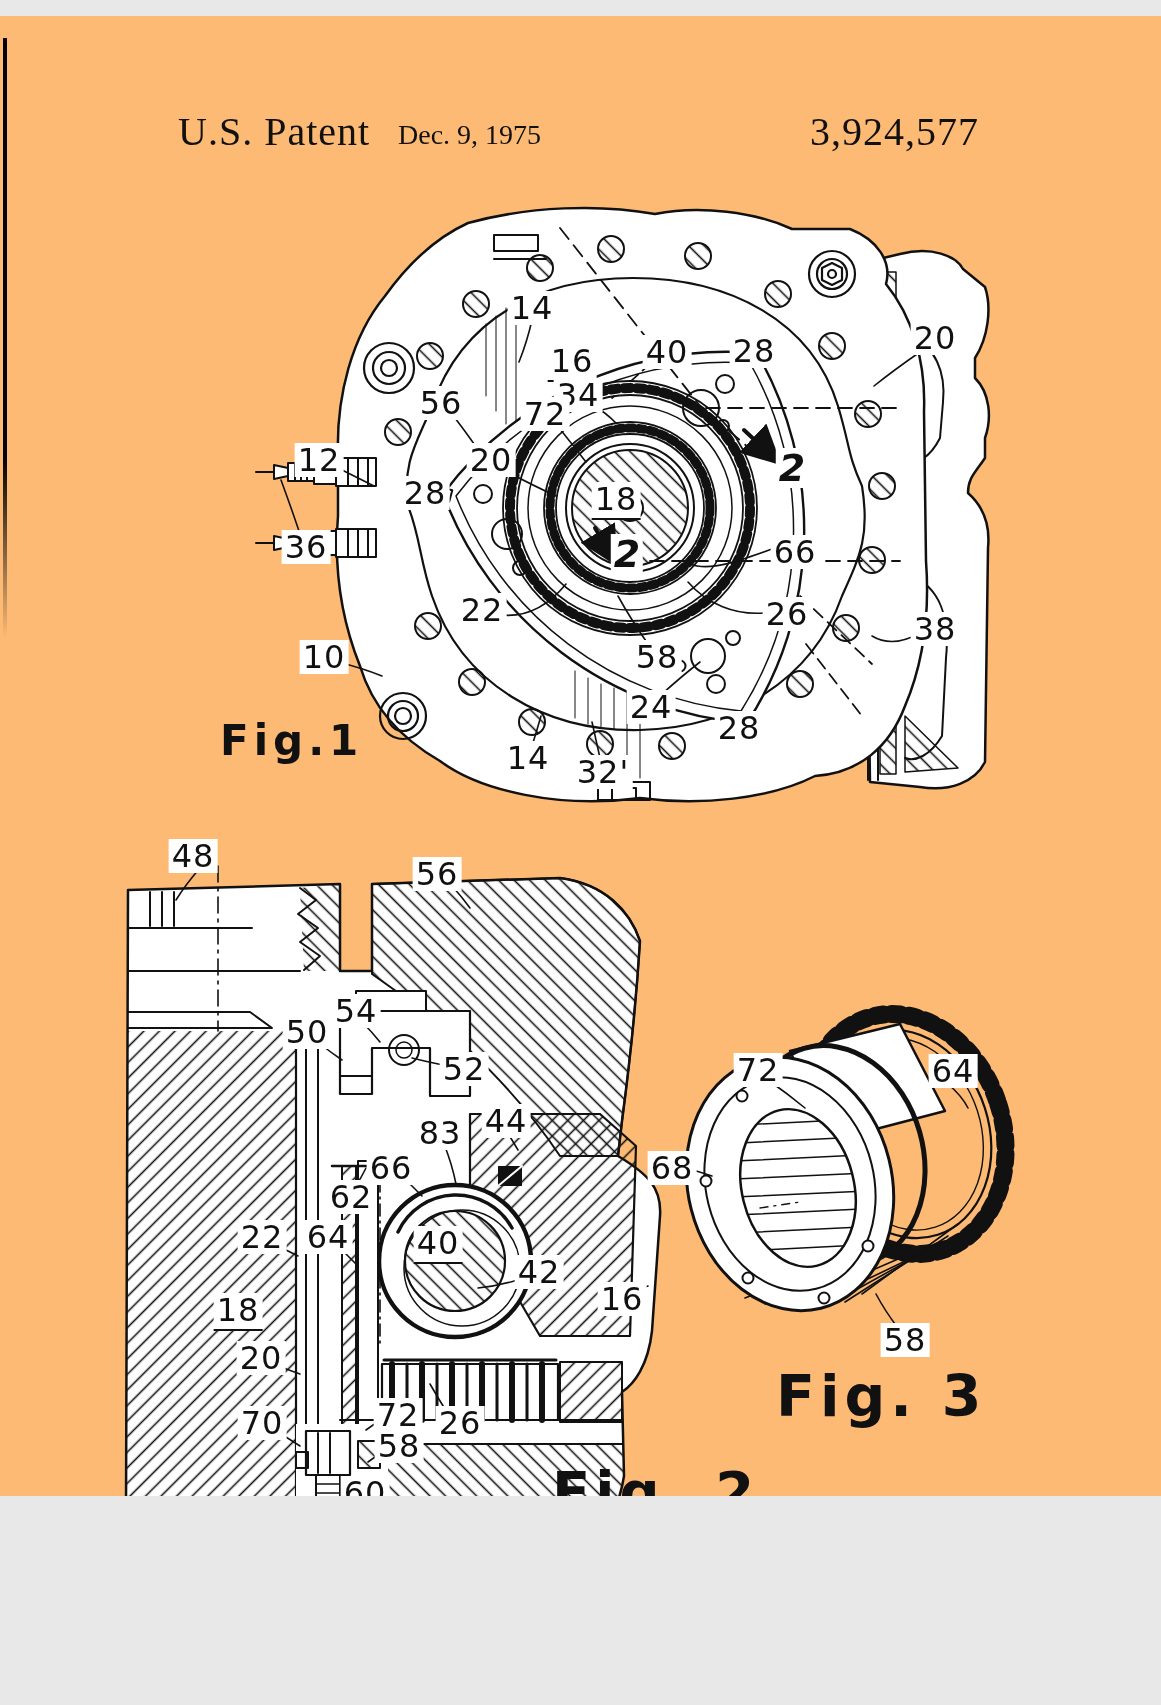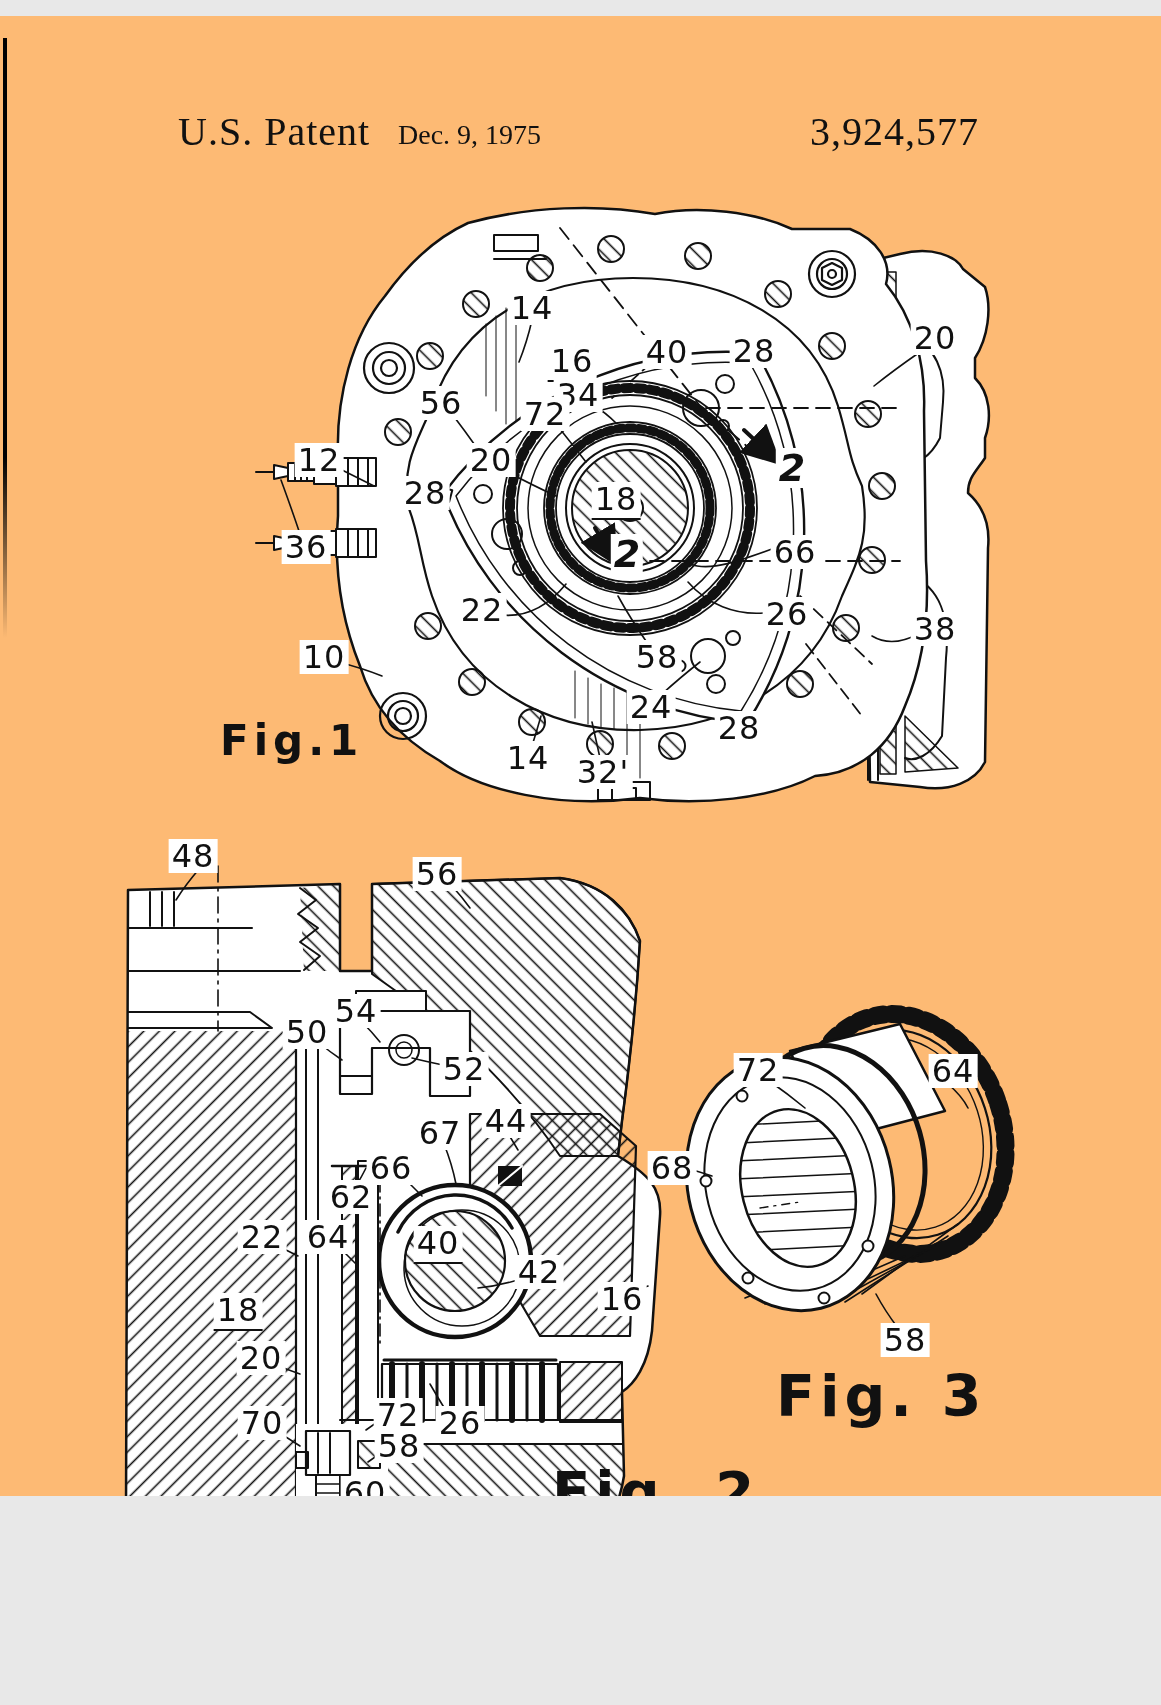--- a/index.html
+++ b/index.html
@@ -455,21 +455,21 @@
   <span class="ref" style="left:528px;top:742px">14</span>
   <span class="ref" style="left:603px;top:756px">32'</span>
   <span class="ref" style="left:935px;top:613px">38</span>
   <span class="ref sec" style="left:792px;top:452px">2</span>
 
   <span class="ref" style="left:193px;top:840px">48</span>
   <span class="ref" style="left:437px;top:858px">56</span>
   <span class="ref" style="left:356px;top:995px">54</span>
   <span class="ref" style="left:307px;top:1016px">50</span>
   <span class="ref" style="left:464px;top:1053px">52</span>
-  <span class="ref" style="left:440px;top:1117px">67</span>
+  <span class="ref" style="left:440px;top:1117px">83</span>
   <span class="ref" style="left:506px;top:1105px">44</span>
   <span class="ref" style="left:391px;top:1152px">66</span>
   <span class="ref" style="left:351px;top:1181px">62</span>
   <span class="ref" style="left:262px;top:1221px">22</span>
   <span class="ref" style="left:328px;top:1221px">64</span>
   <span class="ref u" style="left:438px;top:1229px">40</span>
   <span class="ref" style="left:539px;top:1256px">42</span>
   <span class="ref" style="left:622px;top:1283px">16</span>
   <span class="ref u" style="left:238px;top:1296px">18</span>
   <span class="ref" style="left:261px;top:1342px">20</span>

